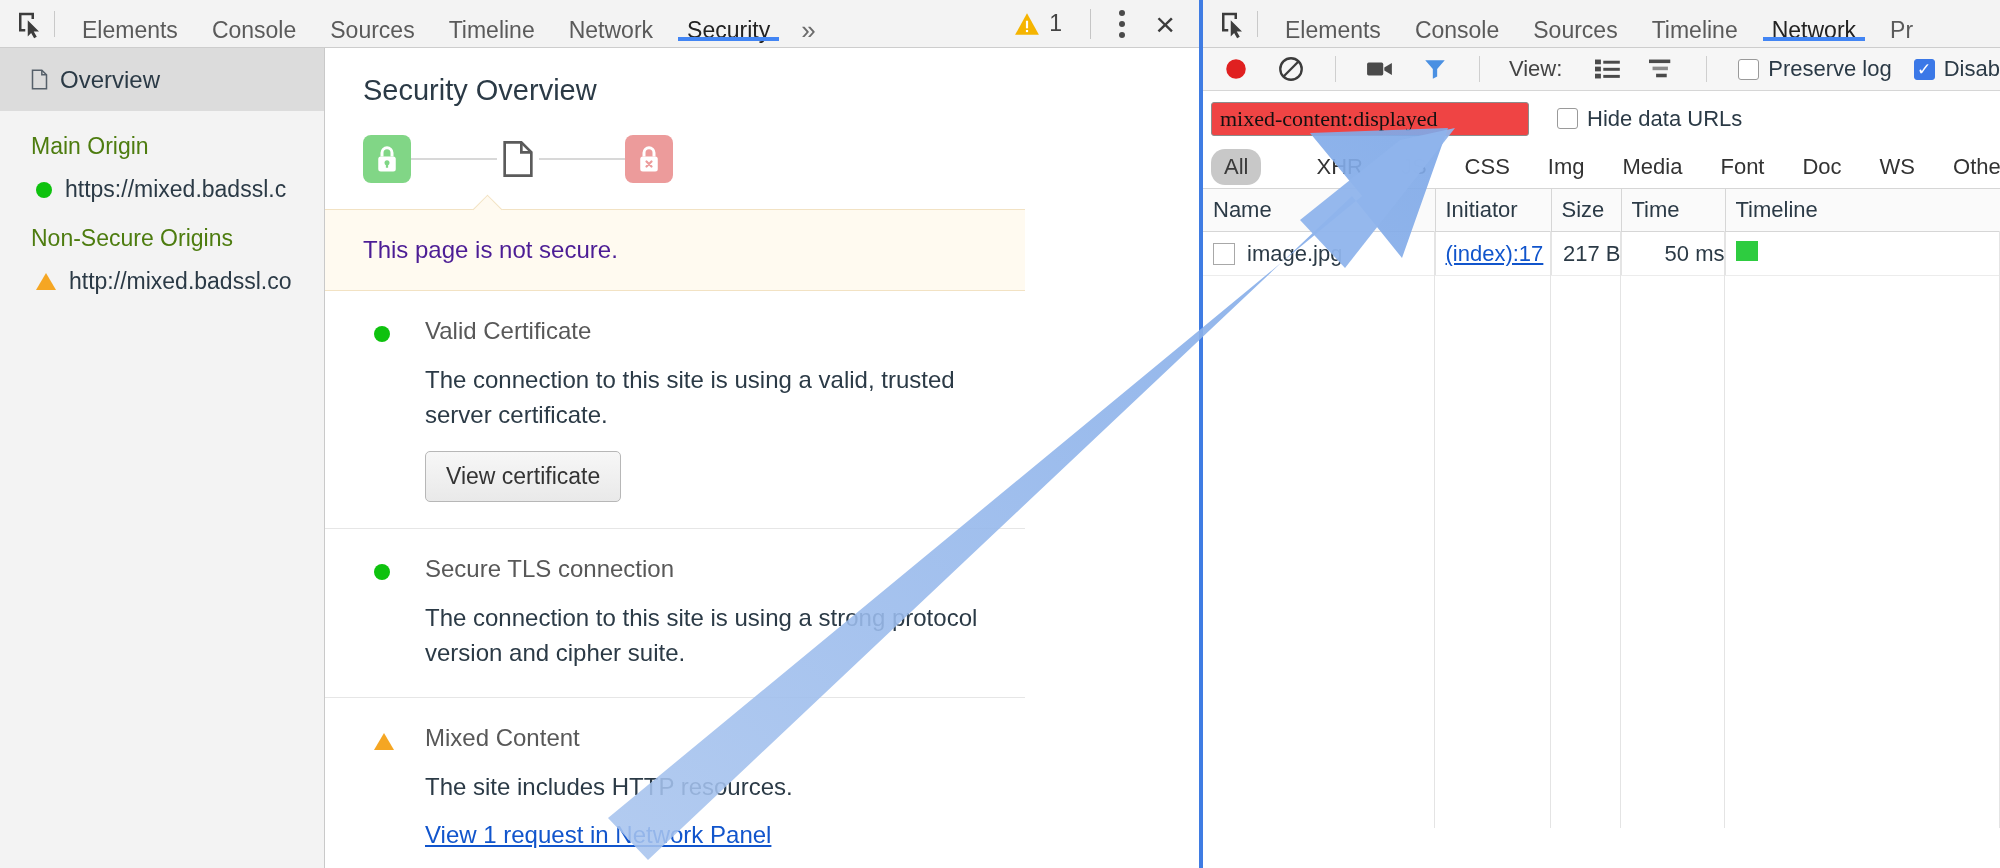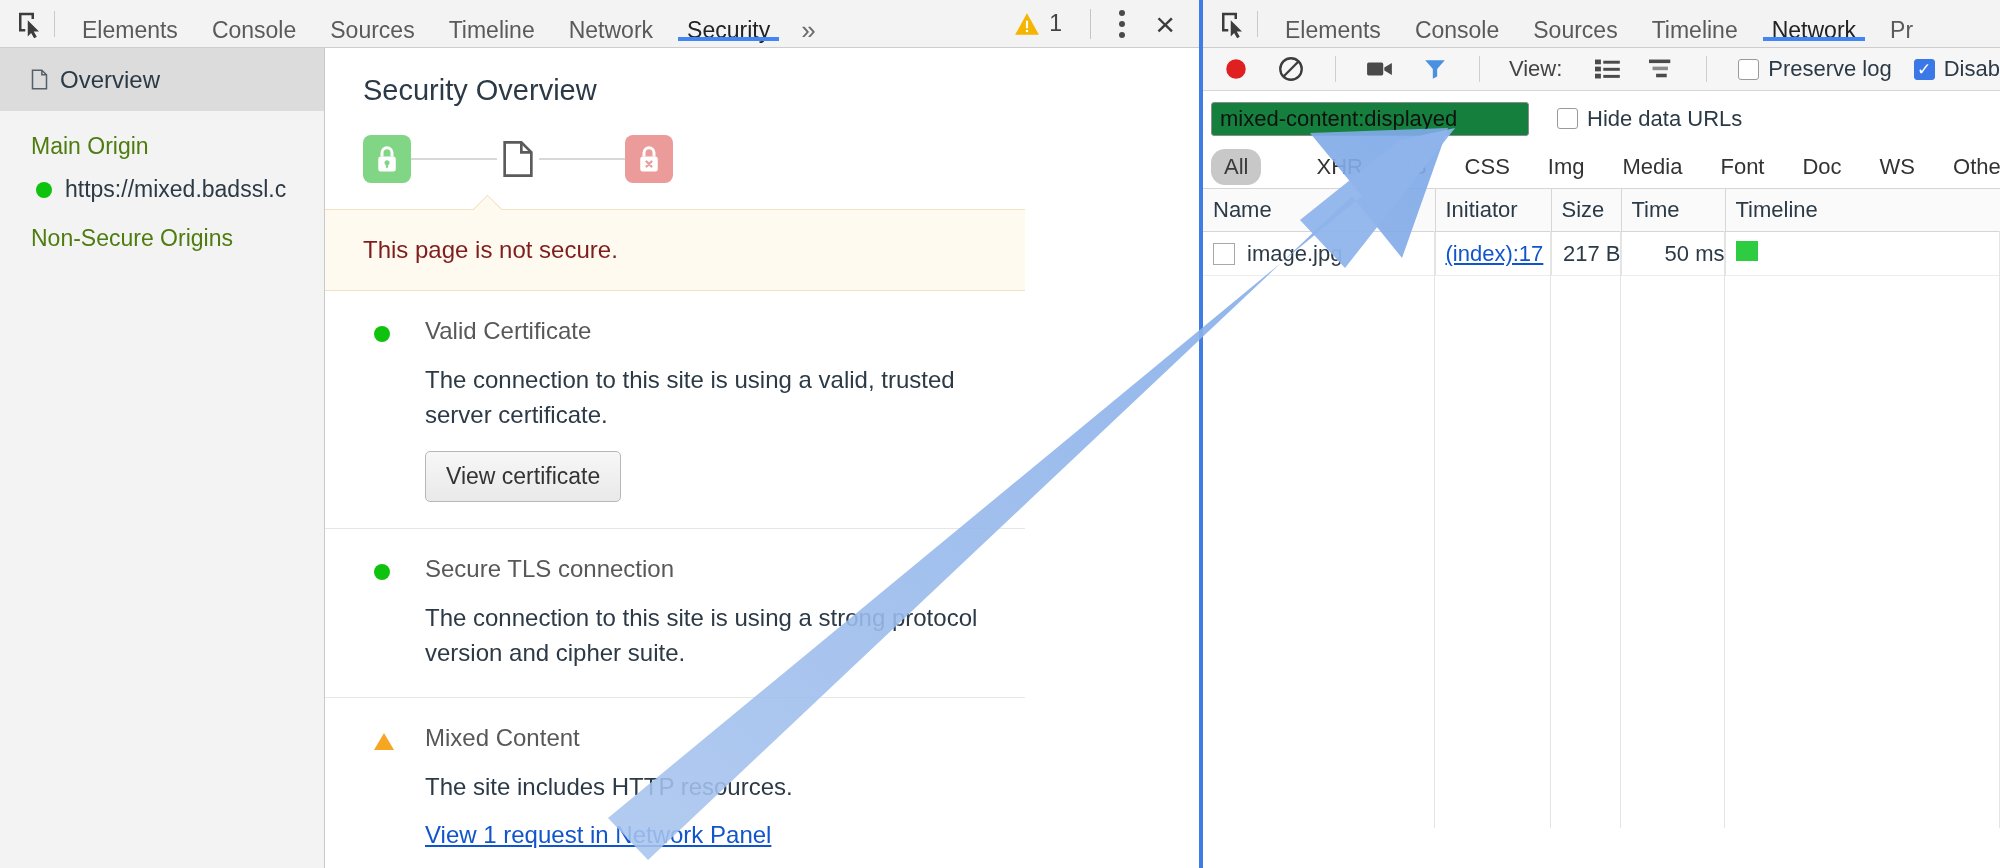--- a/index.html
+++ b/index.html
@@ -112,21 +112,21 @@
   .doc-mid { width: 42px; height: 48px; display:flex; align-items:center; justify-content:center; flex:none;}
 
   .banner {
     position: relative;
     margin-top: 26px;
     background: #fffaf0;
     border-top: 1px solid #f2e2c3;
     border-bottom: 1px solid #f2e2c3;
     padding: 26px 12px 26px 38px;
     font-size: 24px;
-    color: #7f1d1d;
+    color: #4c1d95;
   }
   .banner::before {
     content: ""; position: absolute; top: -11px; left: 152px;
     width: 20px; height: 20px; background: #fffaf0;
     border-left: 1px solid #f2e2c3; border-top: 1px solid #f2e2c3;
     transform: rotate(45deg);
   }
 
   .exp-section {
     border-bottom: 1px solid #e6e6e6;
@@ -185,22 +185,22 @@
   .chk-label { font-size: 22px; color: #2b3a46; }
 
   .n-filterrow {
     height: 55px; display: flex; align-items: center; padding-left: 8px; gap: 22px;
     background: #fff;
   }
   .filter-input {
     width: 318px; height: 34px;
     border: 1px solid #8c8c8c; border-radius: 3px;
     font-size: 22px; color: #111; padding: 0 8px;
-    font-family: Liberation Sans, sans-serif;
-    background: #15803d;
+    font-family: Liberation Serif, serif;
+    background: #ef4444;
   }
   .n-typerow {
     height: 42px; display: flex; align-items: center; padding-left: 8px;
     background: #fff; gap: 12px;
   }
   .pill {
     font-size: 22px; color: #333; padding: 5px 13px; border-radius: 14px;
     white-space: nowrap;
   }
   .pill.active { background: #c8c8c8; color: #3a3a3a; }
@@ -293,20 +293,24 @@
           <span class="sidebar-overview-label">Overview</span>
         </div>
 
         <div class="sb-group-title">Main Origin</div>
         <div class="sb-origin">
           <span class="dot-green"></span>
           <span>https://mixed.badssl.c</span>
         </div>
 
         <div class="sb-group-title">Non-Secure Origins</div>
+        <div class="sb-origin">
+          <span class="tri-orange"></span>
+          <span>http://mixed.badssl.co</span>
+        </div>
       </div>
 
       <div class="sec-main">
         <div class="sec-main-inner">
           <div class="sec-title">Security Overview</div>
 
           <div class="lock-row">
             <div class="lock-tile green">
               <svg width="26" height="30" viewBox="0 0 20 24">
                 <rect x="3" y="10" width="14" height="12" rx="2" fill="#fff"></rect>

